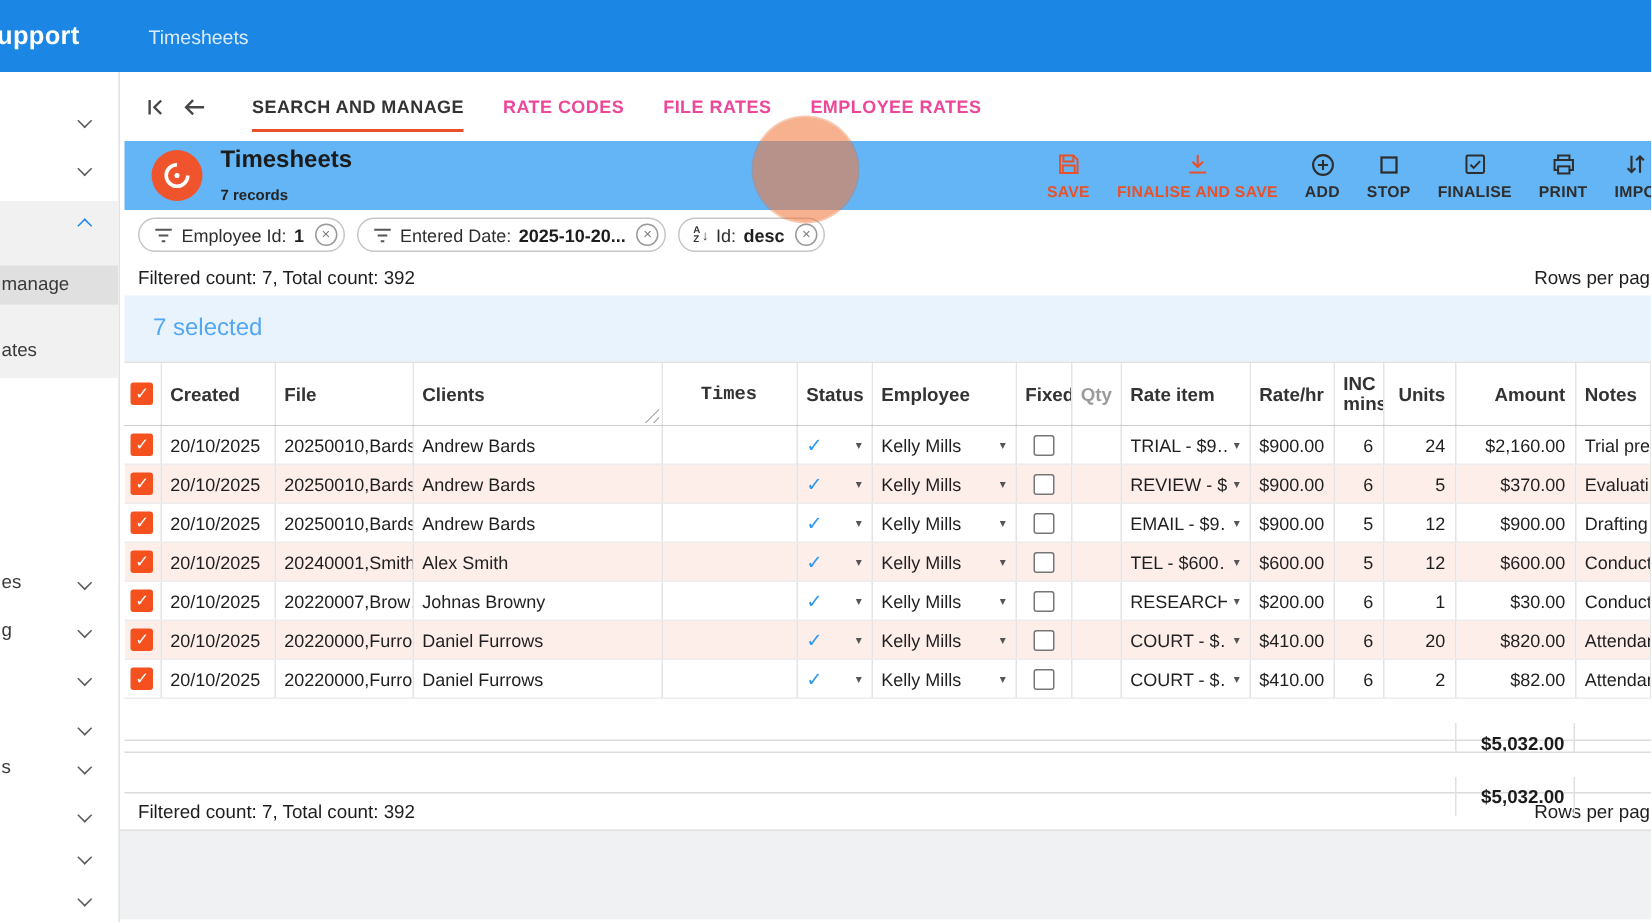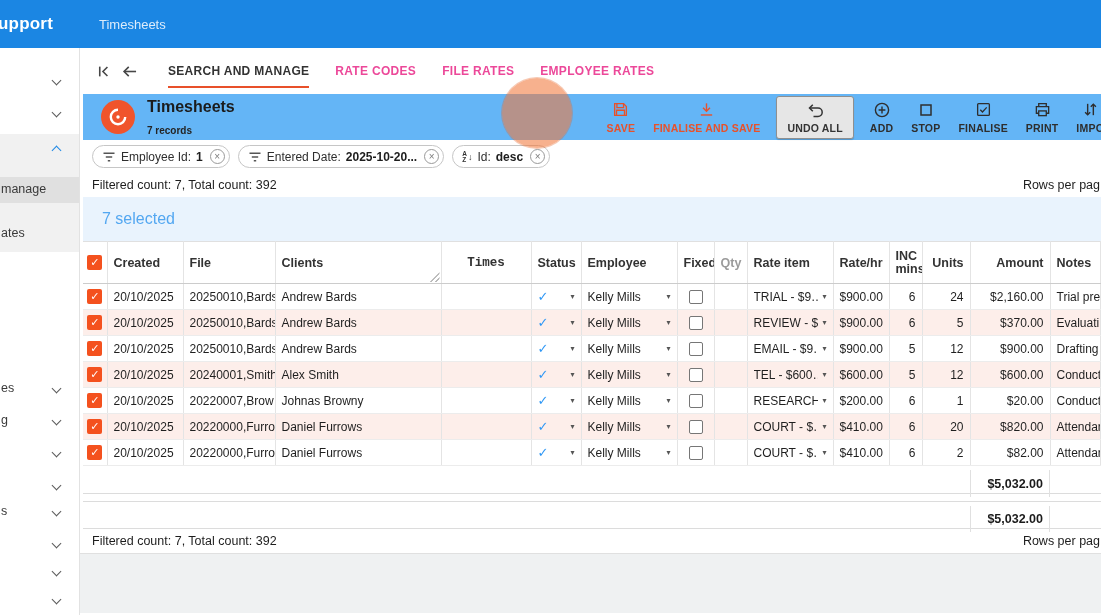--- a/index.html
+++ b/index.html
@@ -80,21 +80,21 @@
   .cellflex { display:flex; align-items:center; justify-content:space-between; }
   .caret { font-size:8px; color:#555; margin-left:4px; }
   .checkmark { color:#2e97f5; font-size:13px; font-weight:700; }
   .resize-mark { position:absolute; right:1px; bottom:1px; width:10px; height:10px;
     background:repeating-linear-gradient(135deg,#b9b9b9 0 1px, transparent 1px 3.5px);
     clip-path:polygon(100% 0,100% 100%,0 100%); }
 
   .totalrow { position:relative; height:28px; width:1018px; border-bottom:1px solid #dcdcdc; background:#fff; }
   .totalrow.grand { border-top:1px solid #dcdcdc; }
   .totalgap { height:7px; width:1018px; background:#fff; }
-  .amountbox { position:absolute; left:887px; top:4px; width:80px; height:100%; border-left:1px solid #e0e0e0; border-right:1px solid #e0e0e0;
+  .amountbox { position:absolute; left:887px; top:16px; width:80px; height:100%; border-left:1px solid #e0e0e0; border-right:1px solid #e0e0e0;
     display:flex; align-items:center; justify-content:flex-end; padding-right:6px; font-weight:700; font-size:12.5px; color:#1b1b1b; }
 
   .bottomfill { height:60px; margin-left:-3px; background:#eff1f2; border-top:1px solid #e0e0e0; }
 </style>
 </head>
 <body>
 
 <div class="app">
 
   <div class="topbar">
@@ -196,29 +196,20 @@
           </div>
           <div class="tbtn accent">
             <span class="ic">
               <svg width="17" height="17" viewBox="0 0 18 18" fill="none" stroke="currentColor" stroke-width="1.5">
                 <path d="M9 2.5v8.2"></path>
                 <path d="M5.3 7.2L9 10.9l3.7-3.7"></path>
                 <path d="M3 14.8h12"></path>
               </svg>
             </span>
             <span class="lb">FINALISE AND SAVE</span>
-          </div>
-          <div class="tbtn raised">
-            <span class="ic">
-              <svg width="18" height="16" viewBox="0 0 18 16" fill="none" stroke="currentColor" stroke-width="1.5">
-                <path d="M4 6h8a4.2 4.2 0 110 8.4H7.5"></path>
-                <path d="M6.8 2.8L3.5 6l3.3 3.2"></path>
-              </svg>
-            </span>
-            <span class="lb">UNDO ALL</span>
           </div>
           <div class="tbtn">
             <span class="ic">
               <svg width="18" height="18" viewBox="0 0 18 18" fill="none" stroke="currentColor" stroke-width="1.4">
                 <circle cx="9" cy="9" r="6.6"></circle>
                 <path d="M9 5.6v6.8M5.6 9h6.8"></path>
               </svg>
             </span>
             <span class="lb">ADD</span>
           </div>
@@ -520,21 +511,21 @@
               <td></td>
               <td>
                 <div class="cellflex">
                   <span style="overflow: hidden; white-space: nowrap;">RESEARCH…</span>
                   <span class="caret">▾</span>
                 </div>
               </td>
               <td class="num">$200.00</td>
               <td class="num">6</td>
               <td class="num">1</td>
-              <td class="num">$20.00</td>
+              <td class="num">$30.00</td>
               <td>Conducting</td>
             </tr>
             <tr class="alt">
               <td class="cb">
                 <div class="cbbox">✓</div>
               </td>
               <td>20/10/2025</td>
               <td>20220000,Furro…</td>
               <td>Daniel Furrows</td>
               <td></td>

